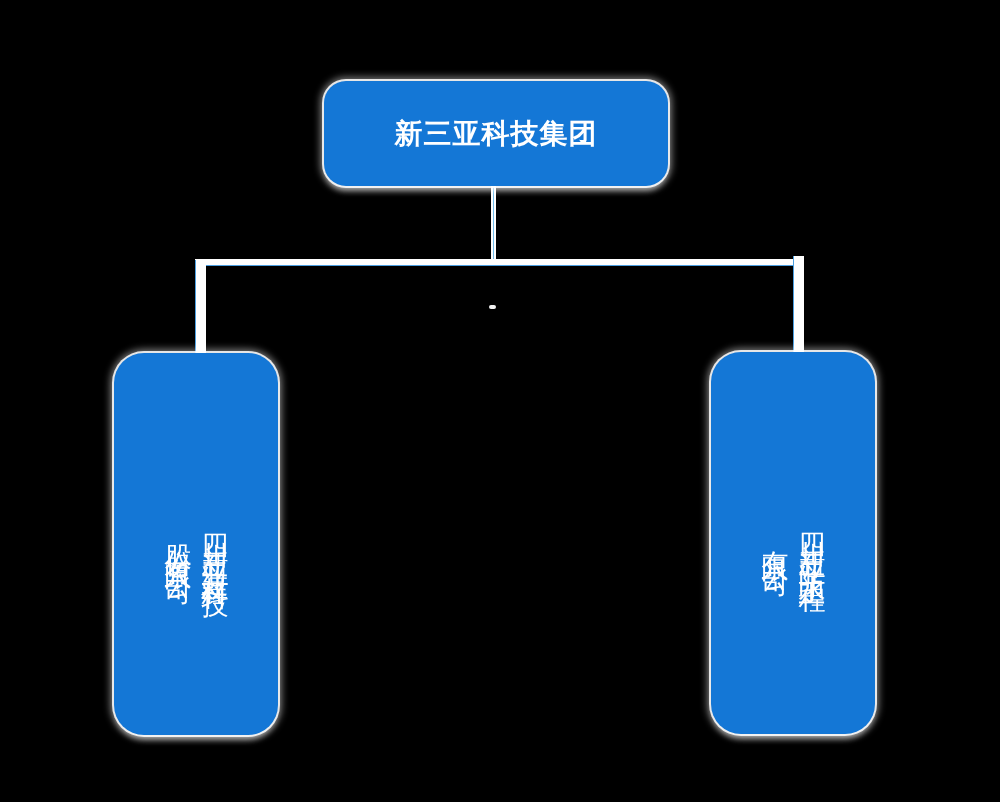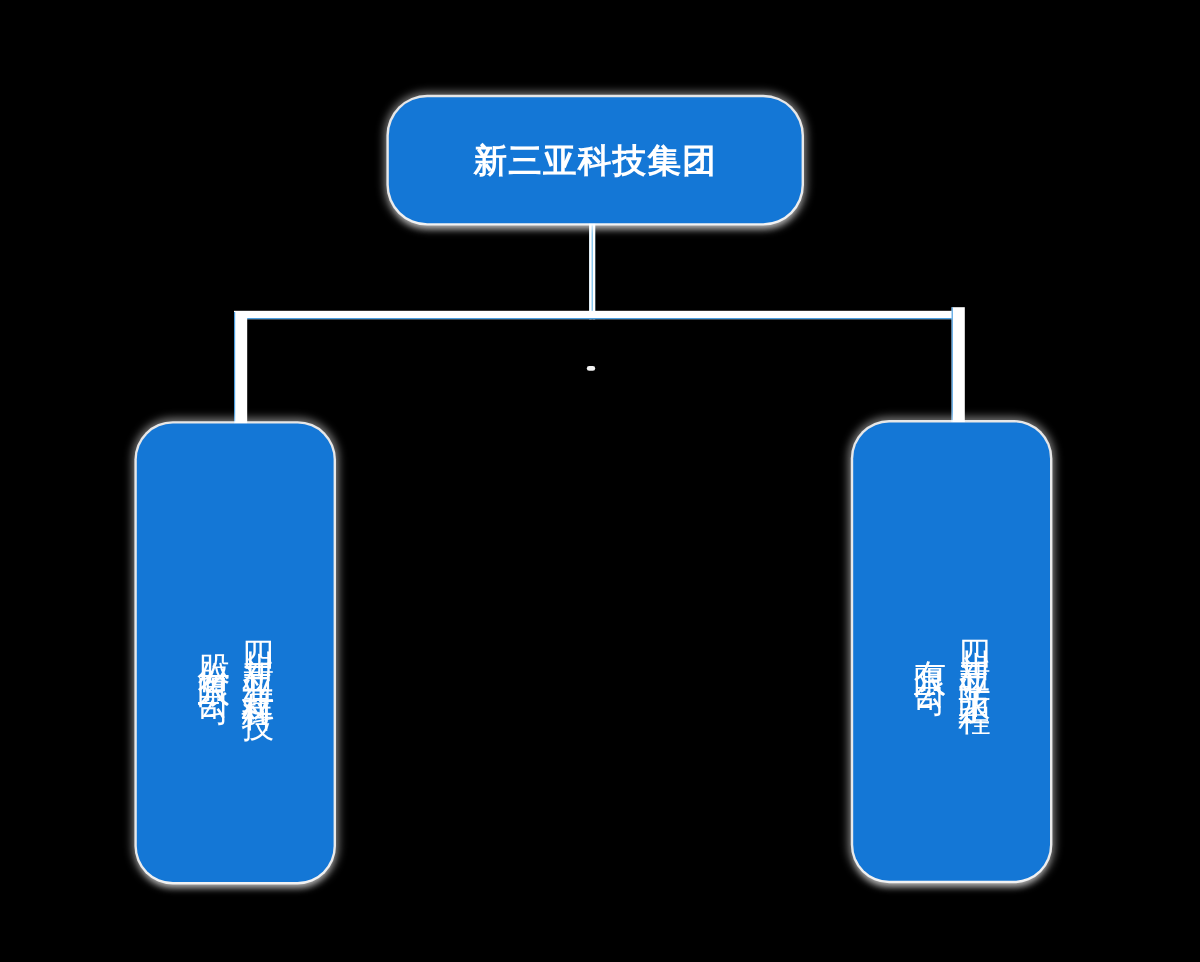--- a/index.html
+++ b/index.html
@@ -20,21 +20,21 @@
     display: flex;
     align-items: center;
     justify-content: center;
     box-shadow: 0 0 0 2px rgba(255,255,255,0.85),
                 0 0 7px 4px rgba(255,255,255,0.45),
                 0 6px 6px -2px rgba(255,255,255,0.55);
   }
   .root-node {
     left: 324px; top: 81px;
     width: 344px; height: 105px;
-    border-radius: 32px;
+    border-radius: 22px;
   }
   .root-node .node-label {
     font-size: 28px;
     font-weight: 600;
     letter-spacing: 1px;
     white-space: nowrap;
   }
   .child-node {
     width: 164px; height: 382px;
     border-radius: 30px;

